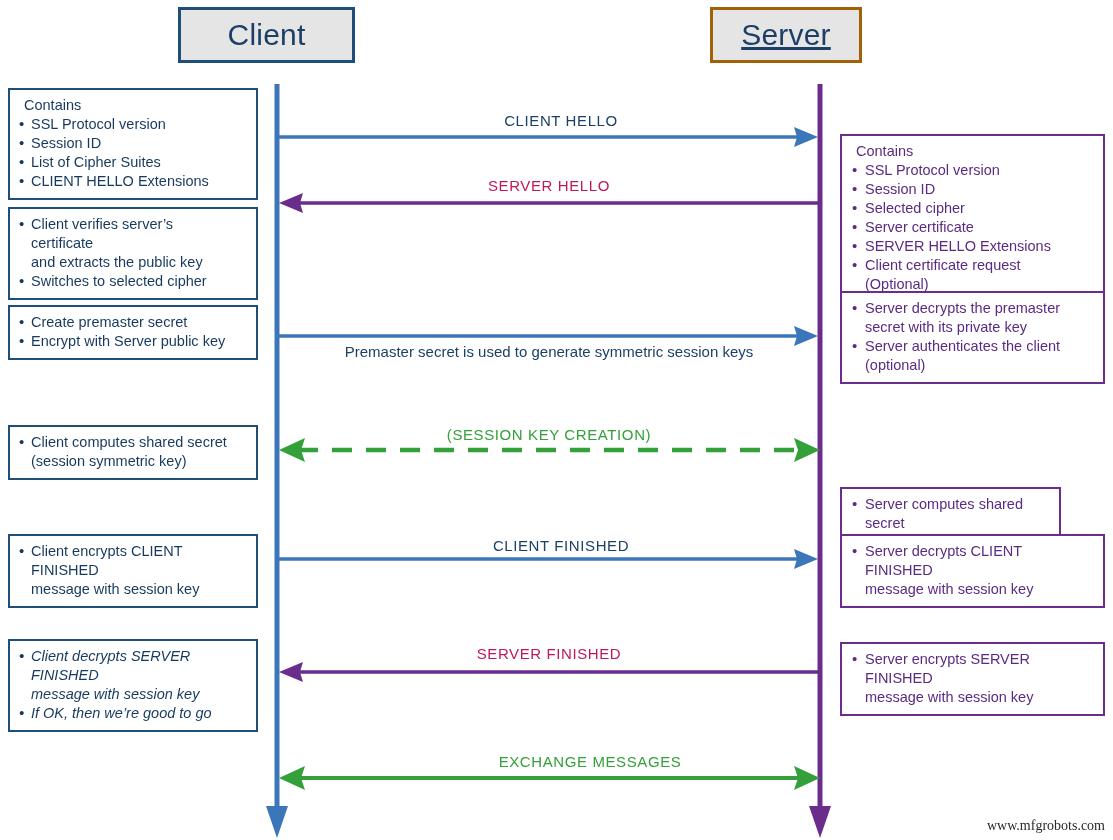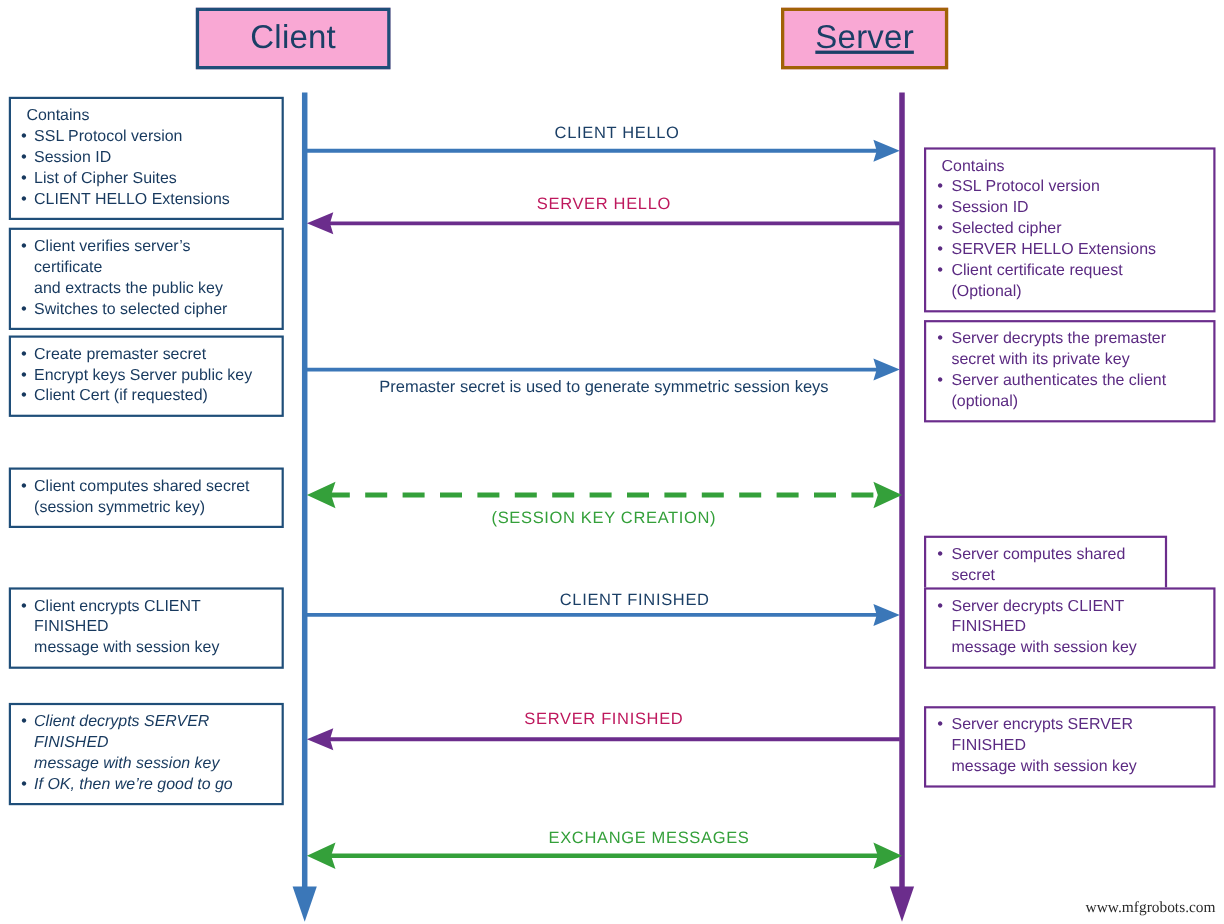--- a/index.html
+++ b/index.html
@@ -15,21 +15,21 @@
   #stage {
     position: absolute; left: 0; top: 0;
     width: 1113px; height: 840px;
   }
   .abs { position: absolute; }
 
   
   .actor {
     box-sizing: border-box;
     display: flex; align-items: center; justify-content: center;
-    background: #f9a8d4;
+    background: #e5e5e5;
     font-size: 30px;
     letter-spacing: 0.2px;
     color: #1b3f66;
   }
   .actor-client {
     left: 178px; top: 7px; width: 177px; height: 56px;
     border: 3px solid #1f4e79;
   }
   .actor-server {
     left: 710px; top: 7px; width: 152px; height: 56px;
@@ -166,23 +166,23 @@
       <polygon points="820,778 794,766 798,778 794,790" fill="#34a03a"></polygon>
     </g>
   </svg>
 
   <div class="msg-label blue" style="left:279px; top:112px; width:540px;">CLIENT HELLO</div>
 
   <div class="msg-label purple" style="left:279px; top:177px; width:540px;">SERVER HELLO</div>
 
   <div class="msg-sub" style="left:279px; top:343px; width:540px;">Premaster secret is used to generate symmetric session keys</div>
 
-  <div class="msg-label green" style="left:279px; top:426px; width:540px;margin-top:36px;">(SESSION KEY CREATION)</div>
-
-  <div class="msg-label blue" style="left:279px; top:537px; width:540px;margin-left:16px;">CLIENT FINISHED</div>
+  <div class="msg-label green" style="left:279px; top:426px; width:540px;">(SESSION KEY CREATION)</div>
+
+  <div class="msg-label blue" style="left:279px; top:537px; width:540px;">CLIENT FINISHED</div>
 
   <div class="msg-label purple" style="left:279px; top:645px; width:540px;">SERVER FINISHED</div>
 
   <div class="msg-label green" style="left:279px; top:753px; width:540px;margin-left:41px;">EXCHANGE MESSAGES</div>
 
   <div class="abs note client" style="left:8px; top:88px; width:250px;">
     <ul>
         <li class="nobullet">Contains</li>
         <li>SSL Protocol version</li>
         <li>Session ID</li>
@@ -194,22 +194,21 @@
   <div class="abs note client" style="left:8px; top:207px; width:250px;">
     <ul>
         <li>Client verifies server’s certificate<span class="cont">and extracts the public key</span></li>
         <li>Switches to selected cipher</li>
       </ul>
   </div>
 
   <div class="abs note client" style="left:8px; top:305px; width:250px;">
     <ul>
         <li>Create premaster secret</li>
-        <li>Encrypt keys Server public key</li>
-        <li>Client Cert (if requested)</li>
+        <li>Encrypt with Server public key</li>
       </ul>
   </div>
 
   <div class="abs note client" style="left:8px; top:425px; width:250px;">
     <ul>
         <li>Client computes shared secret<span class="cont">(session symmetric key)</span></li>
       </ul>
   </div>
 
   <div class="abs note client" style="left:8px; top:534px; width:250px;">
@@ -224,20 +223,21 @@
         <li>If OK, then we’re good to go</li>
       </ul>
   </div>
 
   <div class="abs note server" style="left:840px; top:134px; width:265px;">
     <ul>
         <li class="nobullet">Contains</li>
         <li>SSL Protocol version</li>
         <li>Session ID</li>
         <li>Selected cipher</li>
+        <li>Server certificate</li>
         <li>SERVER HELLO Extensions</li>
         <li>Client certificate request (Optional)</li>
       </ul>
   </div>
 
   <div class="abs note server" style="left:840px; top:291px; width:265px;">
     <ul>
         <li>Server decrypts the premaster<span class="cont">secret with its private key</span></li>
         <li>Server authenticates the client<span class="cont">(optional)</span></li>
       </ul>

